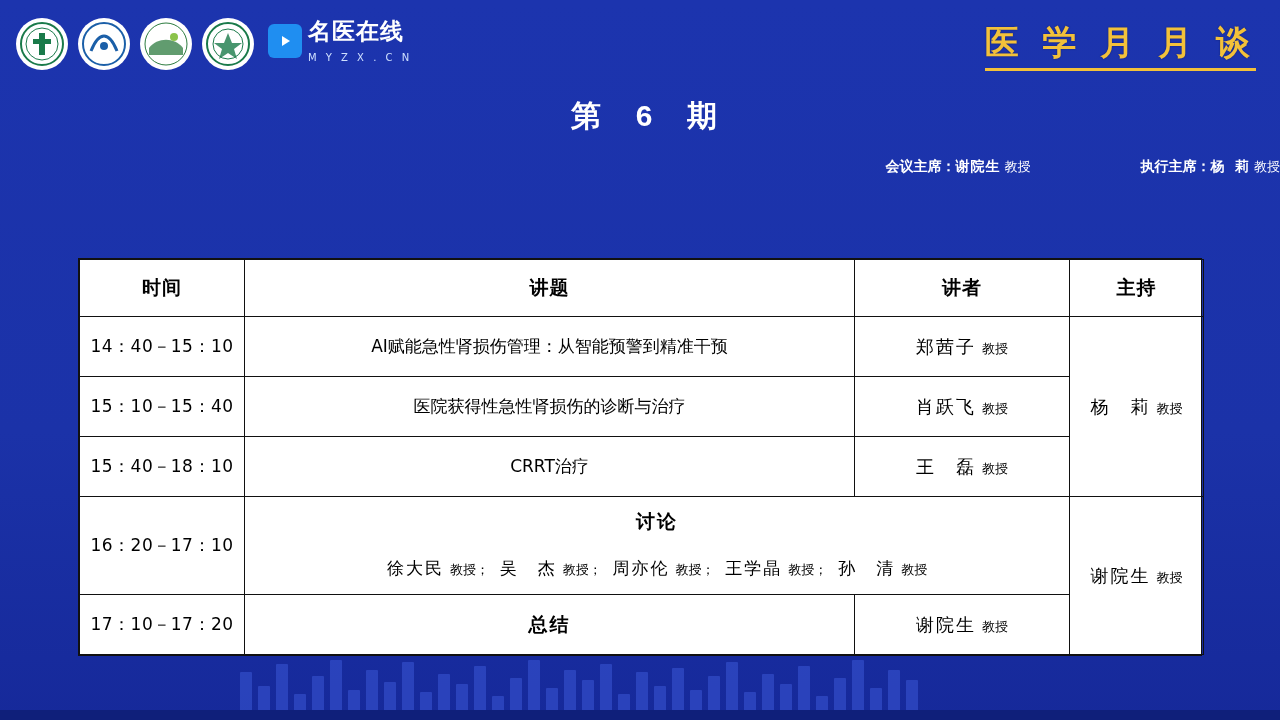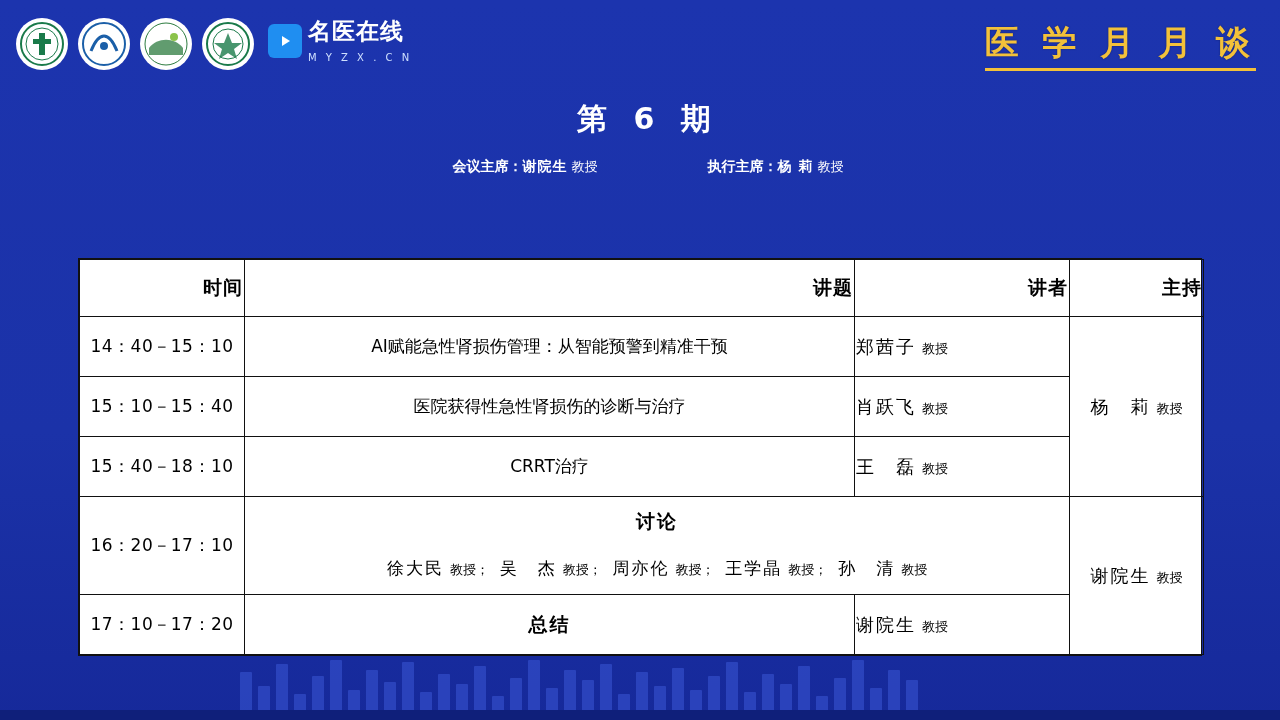--- a/index.html
+++ b/index.html
@@ -112,40 +112,41 @@
     margin-top: 2px;
   }
 
   
   .title-block {
     position: absolute;
     top: 100px;
     left: 16px;
     right: 0;
     text-align: center;
+    font-family: Liberation Mono, monospace;
   }
   .issue {
     color: #ffffff;
     font-size: 30px;
     font-weight: 700;
     letter-spacing: 8px;
     line-height: 1.25;
   }
   .main-title {
     color: #ffffff;
     font-size: 33px;
     font-weight: 700;
     letter-spacing: 2px;
     margin-top: 6px;
     line-height: 1.3;
   }
   .chairs {
     margin-top: 20px;
     display: flex;
-    justify-content: center;
+    justify-content: flex-end;
     gap: 110px;
     color: #ffffff;
     font-size: 14px;
   }
   .chair-label { font-weight: 700; }
   .chair-name { font-weight: 700; letter-spacing: 1px; }
   .chair-title { font-weight: 400; font-size: 13px; margin-left: 4px;}
 
   
   .table-wrap {
@@ -165,41 +166,40 @@
   td, th {
     border: 1px solid #111;
     color: #000;
     vertical-align: middle;
   }
   thead th {
     font-size: 19px;
     font-weight: 700;
     height: 54px;
     letter-spacing: 1px;
-    text-align: right;
   }
   .col-time { width: 165px; }
   .col-topic { width: 610px; }
   .col-speaker { width: 215px; }
   .col-host { width: 134px; }
 
   td.time {
     font-size: 17px;
     text-align: center;
     letter-spacing: 0.5px;
     height: 57px;
   }
   td.topic {
     font-size: 17px;
     text-align: center;
     padding: 0 24px;
   }
   td.speaker {
     font-size: 18px;
-    text-align: left;
+    text-align: center;
   }
   td.host {
     font-size: 18px;
     text-align: center;
   }
   .nm { font-weight: 400; letter-spacing: 2px; }
   .ttl { font-size: 13px; margin-left: 6px; }
   .discuss-cell {
     padding: 12px 10px 14px 10px;
     text-align: center;

